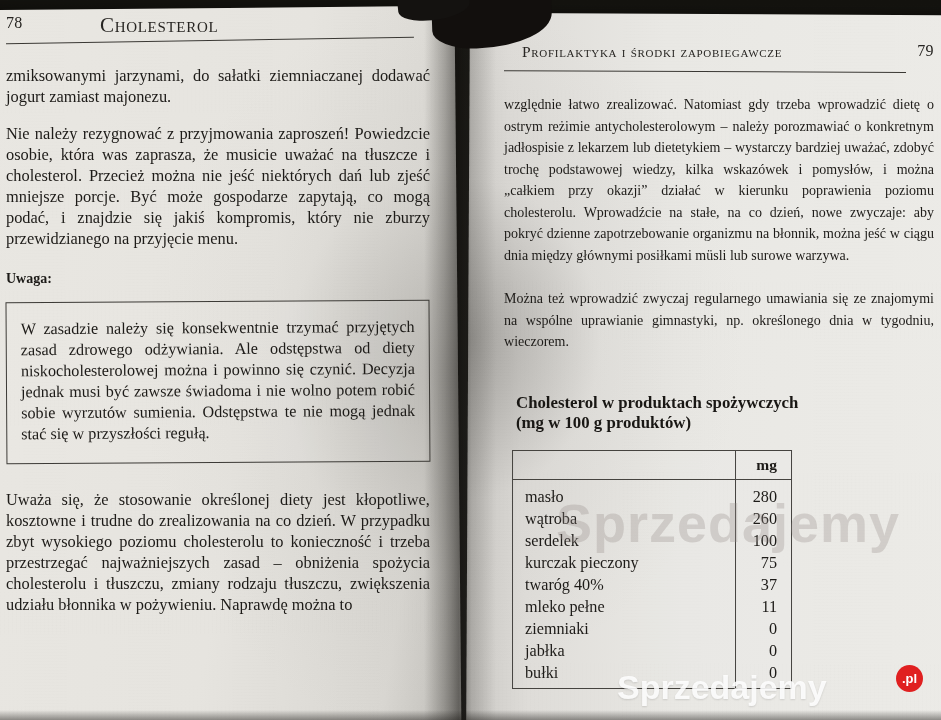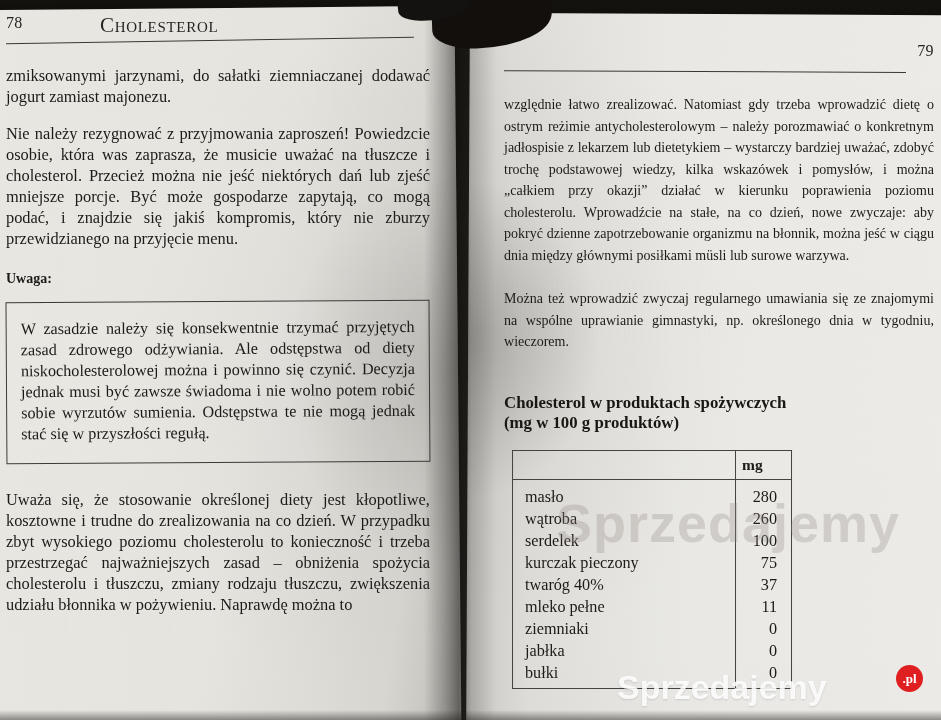--- a/index.html
+++ b/index.html
@@ -172,21 +172,21 @@
     font-size: 16.2px;
     line-height: 21px;
   }
 
   
   .tbl-heading {
     font-weight: bold;
     font-size: 16.8px;
     line-height: 20.5px;
     color: #191714;
-    margin: 0 0 16px 0;
+    margin: 0 0 16px 12px;
   }
 
   
   .chol-table {
     width: 280px;
     margin-left: 8px;
     border-collapse: collapse;
     border: 1.3px solid #45433f;
     font-size: 16.2px;
     color: #1d1b18;
@@ -209,21 +209,21 @@
     height: 20px;
   }
   .chol-table thead .c-name,
   .chol-table thead .c-val {
     border-bottom: 1.2px solid #45433f;
     height: 26px;
     vertical-align: middle;
   }
   .chol-table thead .c-val {
     font-weight: bold;
-    text-align: left;
+    text-align: right;
     font-size: 15.5px;
   }
   .chol-table tbody tr:first-child .c-name,
   .chol-table tbody tr:first-child .c-val { padding-top: 8px; }
   .chol-table tbody tr:last-child .c-name,
   .chol-table tbody tr:last-child .c-val { padding-bottom: 4px; }
 
   
   .wm-ghost {
     position: absolute;
@@ -254,21 +254,21 @@
   }
   .wm-badge {
     position: absolute;
     left: 896px;
     top: 665px;
     width: 27px;
     height: 27px;
     border-radius: 50%;
     background: #e02020;
     color: #fff;
-    font-family: Liberation Serif, serif;
+    font-family: Liberation Sans, sans-serif;
     font-weight: bold;
     font-size: 13px;
     line-height: 27px;
     text-align: center;
     pointer-events: none;
     user-select: none;
   }
   .bottom-edge {
     position: absolute;
     left: 0;
@@ -314,20 +314,21 @@
 
   </div>
 
   <div class="page-right">
     <div class="grain"></div>
     <div class="page-right-inner">
 
       <div style="height:28px"></div>
 
       <div class="runhead">
+        <span class="title" style="left:18px; top:1px; font-size:15.5px;">Profilaktyka i środki zapobiegawcze</span>
         <span class="folio" style="right:0; top:0px;">79</span>
       </div>
       <div class="rule" style="width:402px; margin-top:7px; transform:rotate(0.25deg);"></div>
 
       <div style="height:22px"></div>
 
       <p class="bodytext" style="margin-bottom:22px;">względnie łatwo zrealizować. Natomiast gdy trzeba wprowadzić dietę o ostrym reżimie antycholesterolowym – należy porozmawiać o konkretnym jadłospisie z lekarzem lub dietetykiem – wystarczy bardziej uważać, zdobyć trochę podstawowej wiedzy, kilka wskazówek i pomysłów, i można „całkiem przy okazji” działać w kierunku poprawienia poziomu cholesterolu. Wprowadźcie na stałe, na co dzień, nowe zwyczaje: aby pokryć dzienne zapotrzebowanie organizmu na błonnik, można jeść w ciągu dnia między głównymi posiłkami müsli lub surowe warzywa.</p>
 
       <p class="bodytext" style="margin-bottom:40px;">Można też wprowadzić zwyczaj regularnego umawiania się ze znajomymi na wspólne uprawianie gimnastyki, np. określonego dnia w tygodniu, wieczorem.</p>
 

